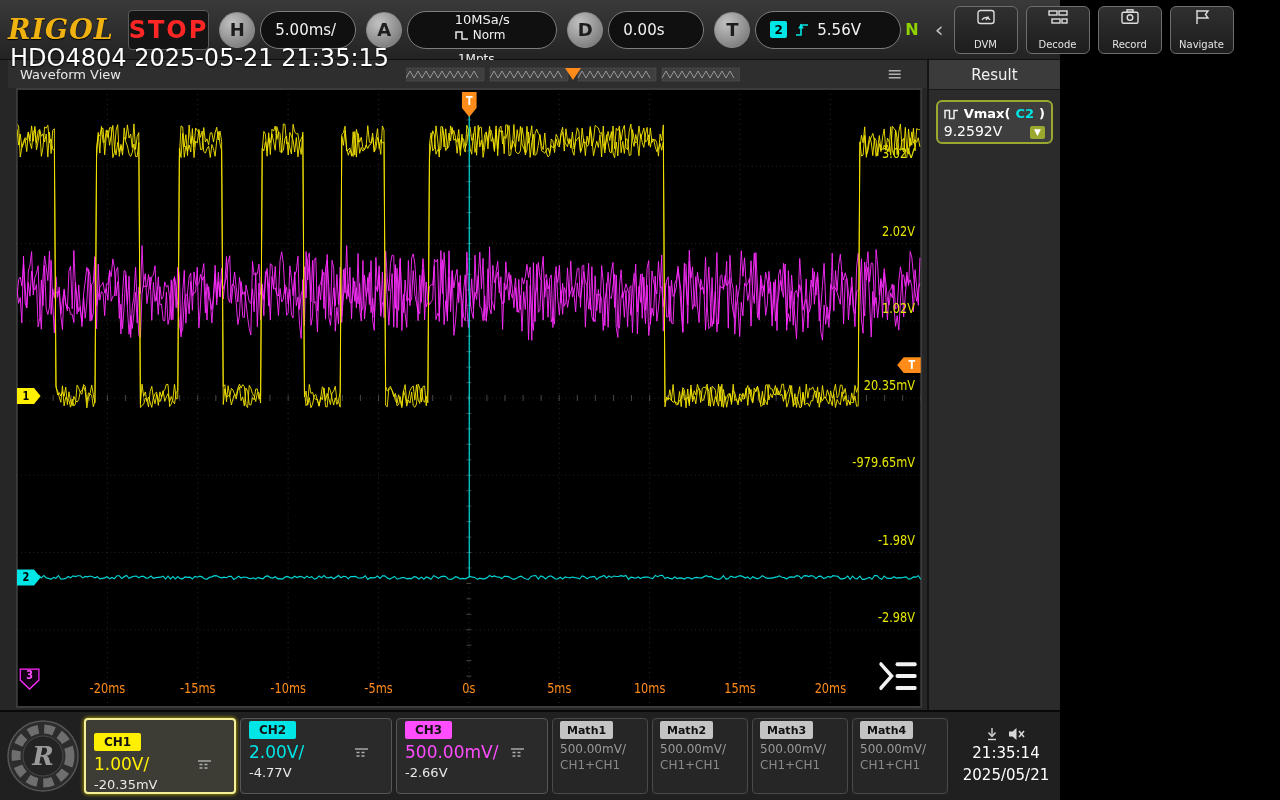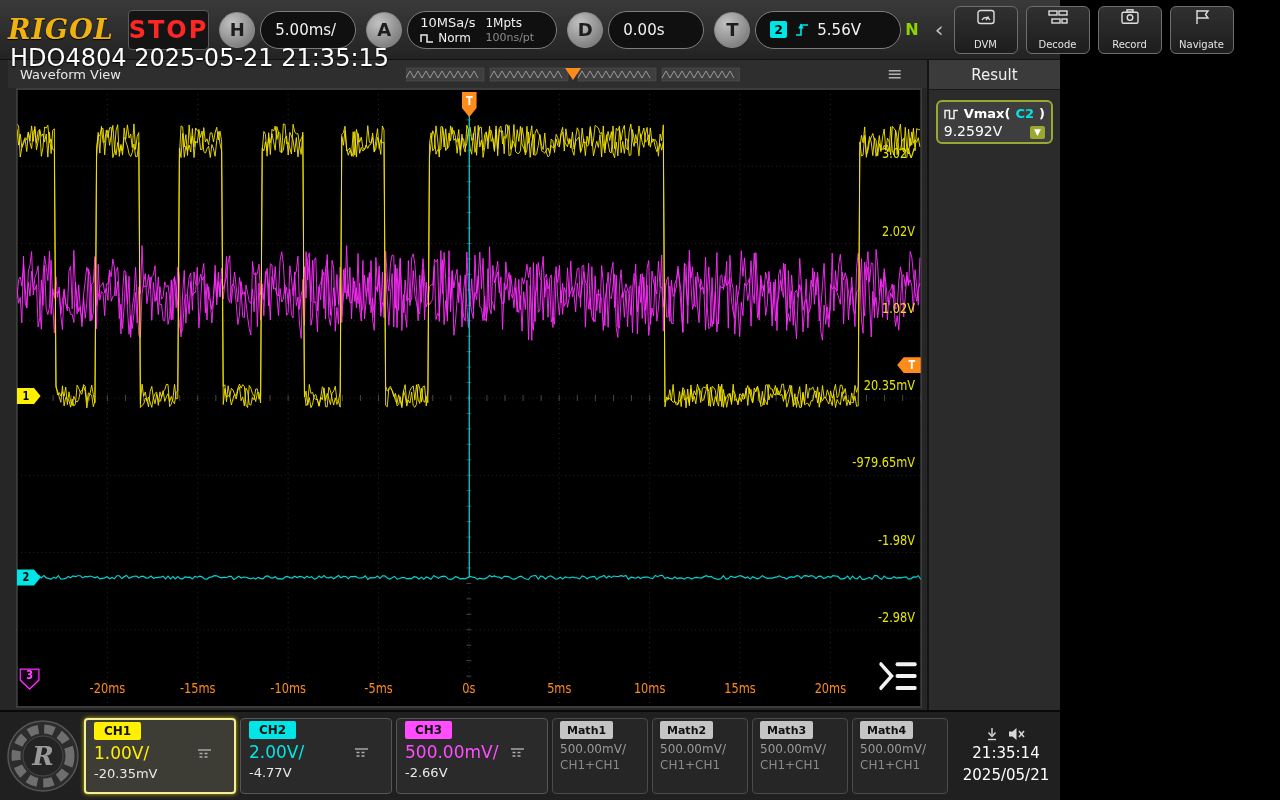--- a/index.html
+++ b/index.html
@@ -16,21 +16,21 @@
     color:#ff2626; font-weight:bold; font-size:24px; letter-spacing:2px;
     display:flex; align-items:center; justify-content:center; margin-right:10px; }
   .group { display:flex; align-items:center; margin-right:10px; }
   .knob { width:36px; height:36px; border-radius:50%; border:1px solid #8a8a8a;
     background:radial-gradient(circle at 35% 30%, #c2c2c2, #6b6b6b);
     color:#1d1d1d; font-weight:bold; font-size:18px;
     display:flex; align-items:center; justify-content:center; margin-right:5px; flex:none; }
   .pill { height:38px; min-width:96px; background:#101010; border:1px solid #7d7d7d;
     border-radius:19px; display:flex; align-items:center; padding:0 14px;
     color:#f2f2f2; font-size:15px; }
-  .a-pill { min-width:150px; gap:10px; padding:0 12px; }
+  .a-pill { min-width:150px; gap:10px; padding:0 12px;flex-direction:column; }
   .a-col { display:flex; flex-direction:column; justify-content:center; gap:1px; }
   .a-right { align-items:flex-start; }
   .a-rate { font-size:13px; color:#f2f2f2; }
   .a-mode-row { display:flex; align-items:center; gap:4px; font-size:12px; color:#f2f2f2; }
   .a-pts { font-size:12px; color:#f2f2f2; }
   .a-res { font-size:11px; color:#8a8a8a; }
   .t-pill { min-width:146px; gap:7px; }
   .trig-src { width:17px; height:17px; background:#00e5e5; color:#000; font-size:12px;
     font-weight:bold; border-radius:2px; display:flex; align-items:center; justify-content:center; }
   .trig-level { font-size:15px; }
@@ -71,21 +71,21 @@
   .mb-value { color:#fff; font-size:14px; }
   .mb-expand { background:#9aa830; color:#fff; font-size:9px; border-radius:2px;
     padding:1px 4px; line-height:1.2; }
 
   
   .bottombar { height:90px; background:#202020; border-top:2px solid #090909;
     display:flex; align-items:center; padding-left:6px; gap:4px; }
   .rigol-knob { width:74px; height:74px; flex:none; border-radius:50%; cursor:pointer; }
   .ch-box { width:152px; height:76px; flex:none; background:#2a2a2a; border:1px solid #565656;
     border-radius:4px; padding:2px 8px 0; display:flex; flex-direction:column; cursor:pointer; }
-  .ch-box.selected { border:2px solid #f5ef9a; background:#3d3d35; box-shadow:0 0 4px #c8b800; }
+  .ch-box.selected { border:2px solid #f5ef9a; background:#3d3d35; box-shadow:0 0 4px #c8b800;justify-content:flex-end; }
   .math-box { width:96px; height:76px; flex:none; background:#262626; border:1px solid #4a4a4a;
     border-radius:4px; padding:2px 7px 0; display:flex; flex-direction:column; cursor:pointer; }
   .ch-chip { align-self:flex-start; height:18px; padding:0 10px; border-radius:2px;
     font-size:12px; font-weight:bold; color:#111; display:flex; align-items:center; }
   .chip1{background:#ffef00;} .chip2{background:#00e5e5;} .chip3{background:#ff4dff;}
   .chip4{background:#a0a0a0;} .chipm{background:#c4c4c4; font-size:11px; padding:0 7px;}
   .scale-row { display:flex; align-items:center; margin-top:3px; }
   .scale { font-size:17px; }
   .math-box .scale { font-size:12px; }
   .sc1{color:#ffef00;} .sc2{color:#00e5e5;} .sc3{color:#ff4dff;} .sc4{color:#9a9a9a;} .scm{color:#9a9a9a;}

